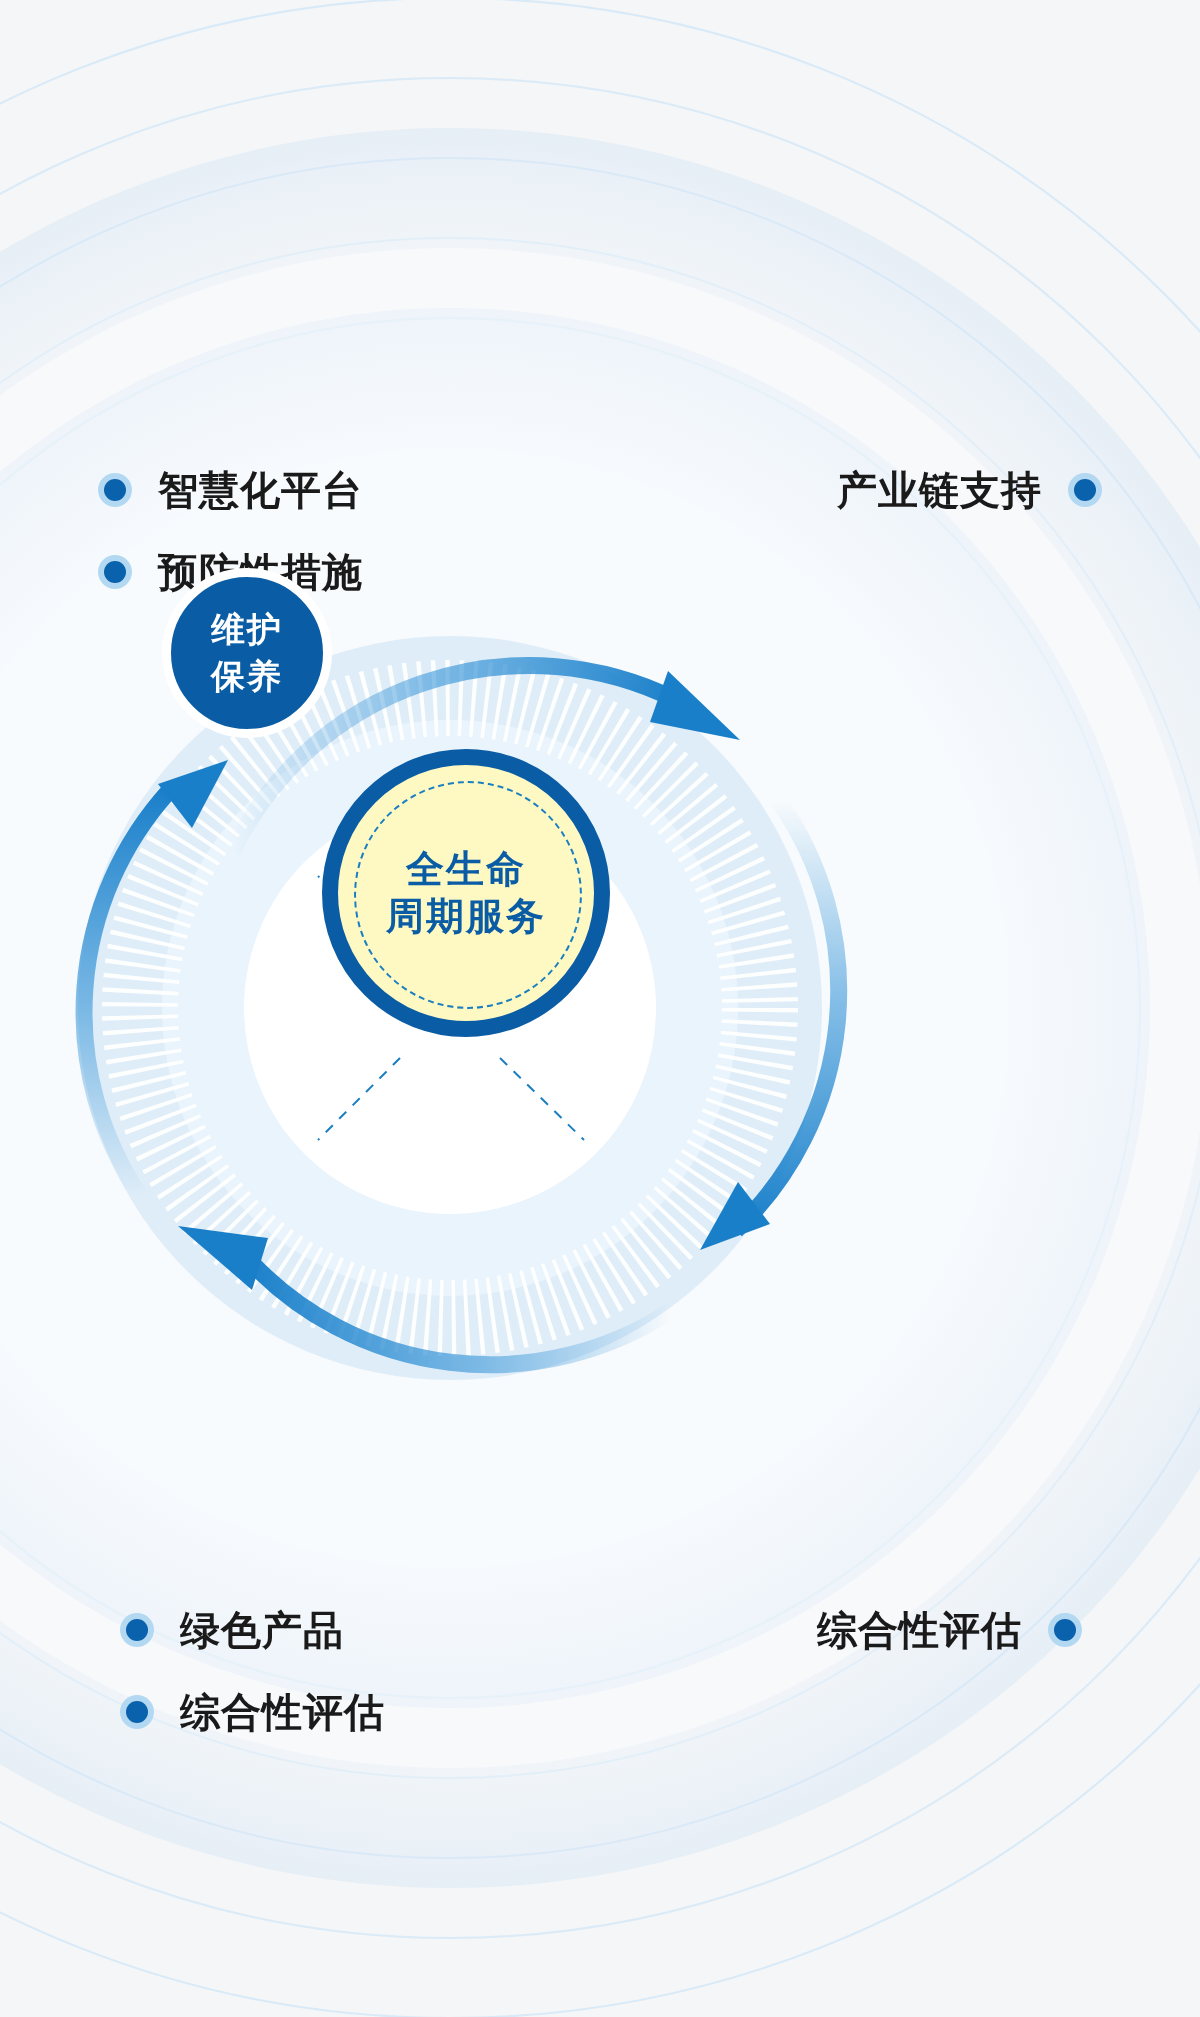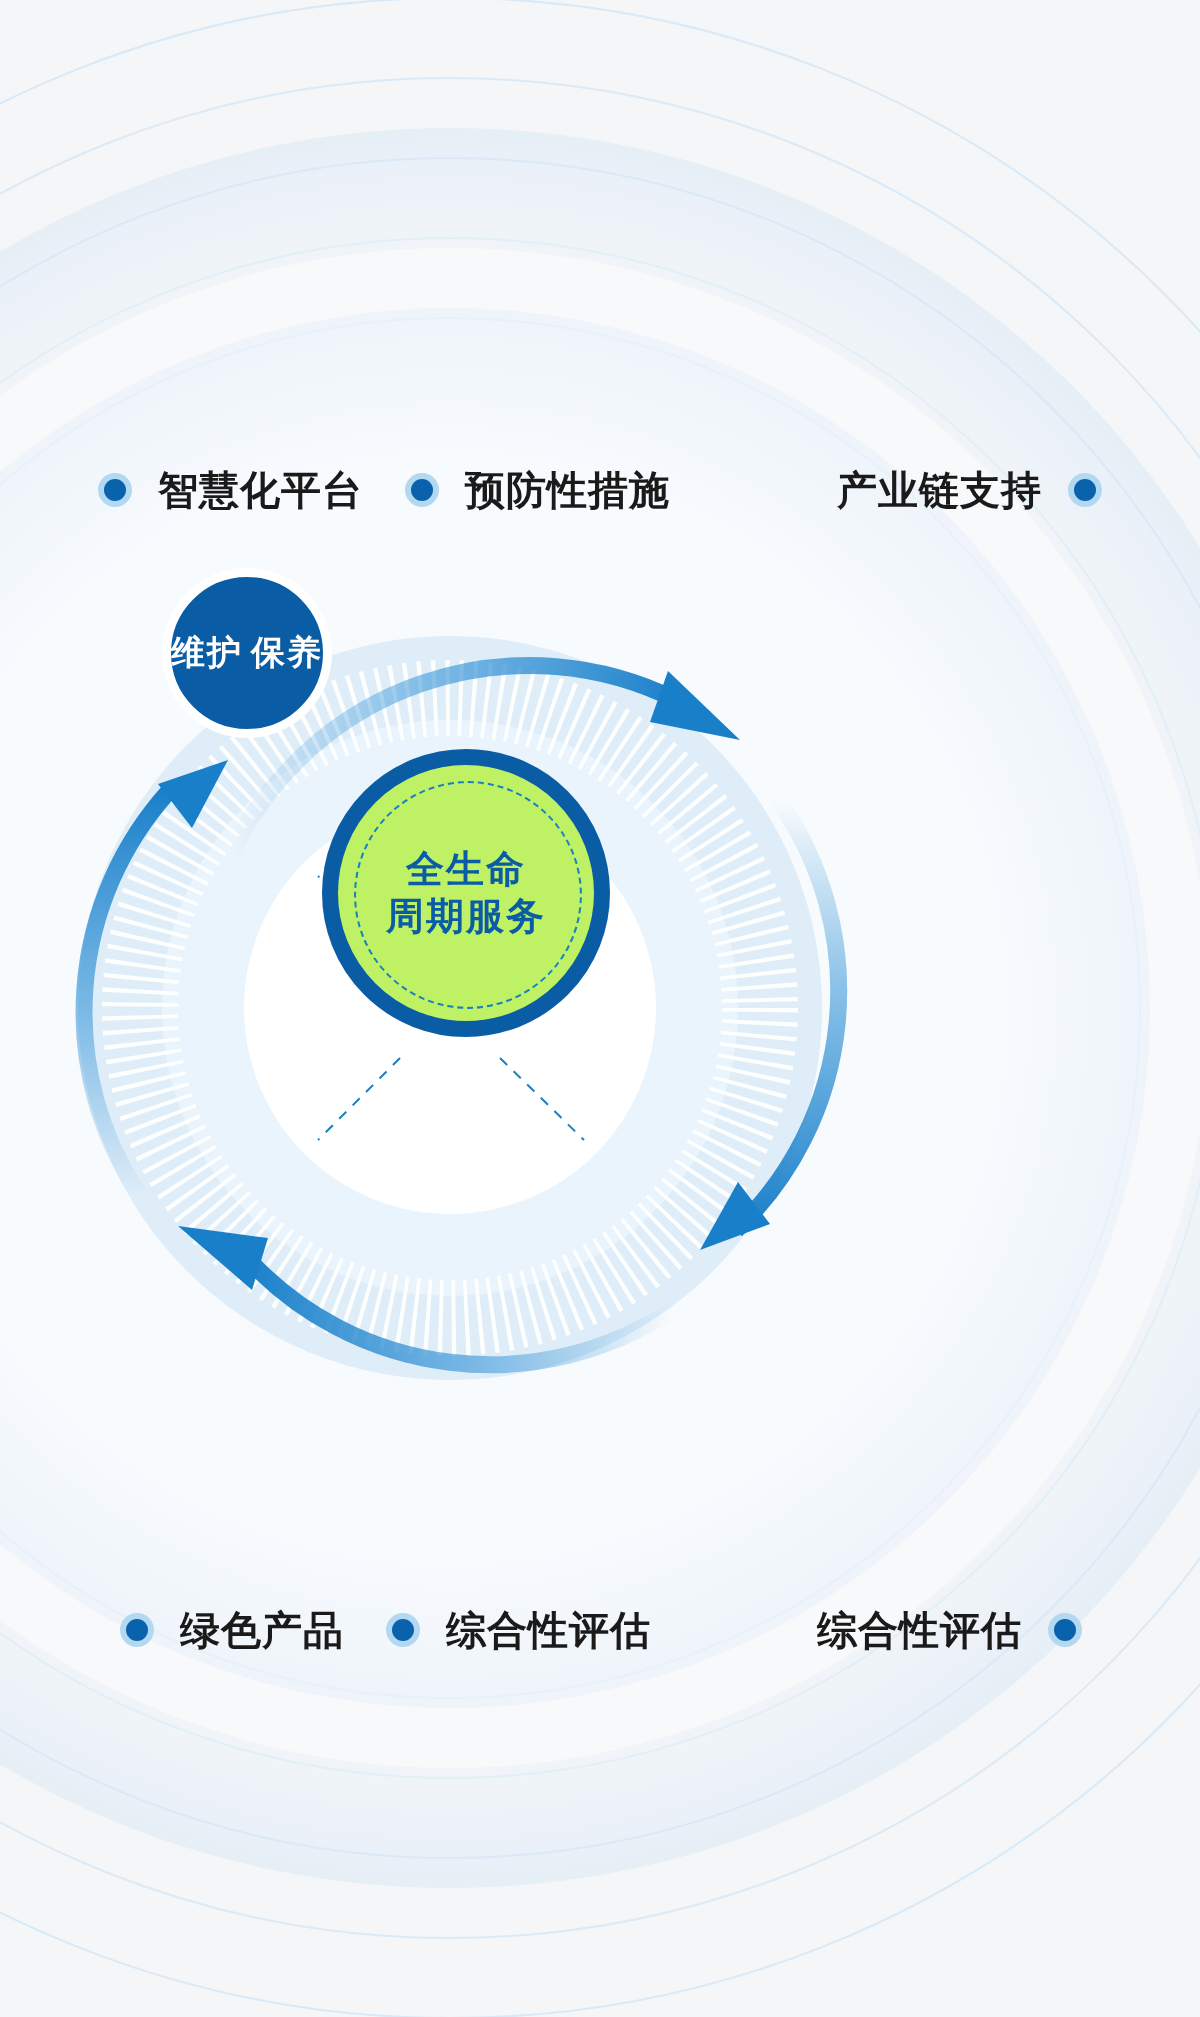--- a/index.html
+++ b/index.html
@@ -17,21 +17,21 @@
   #bg-svg,#ring-svg{
     position:absolute;
     left:0;top:0;
     width:1200px;height:2017px;
     display:block;
   }
   
   .label-group{
     position:absolute;
     display:flex;
-    flex-direction:row;
+    flex-direction:column;
     gap:42px;
     z-index:40;
   }
   .lg-tl{left:98px;top:470px;align-items:flex-start;}
   .lg-tr{right:98px;top:470px;align-items:flex-end;}
   .lg-bl{left:120px;top:1610px;align-items:flex-start;}
   .lg-br{right:118px;top:1610px;align-items:flex-start;}
 
   .label-row{
     display:flex;
@@ -64,21 +64,21 @@
   }
   
   .node{
     position:absolute;
     width:152px;height:152px;
     border-radius:50%;
     background:#0a5da5;
     border:9px solid #ffffff;
     box-sizing:content-box;
     display:flex;
-    flex-direction:row;
+    flex-direction:column;
     align-items:center;
     justify-content:center;
     z-index:50;
     gap:8px;
   }
   .node span{
     color:#ffffff;
     font-size:34px;
     font-weight:700;
     line-height:1.16;
@@ -88,21 +88,21 @@
   .node-tr{left:626px;top:568px;}
   .node-bl{left:162px;top:1034px;}
   .node-br{left:626px;top:1034px;}
 
   
   .hub{
     position:absolute;
     left:322px;top:749px;
     width:256px;height:256px;
     border-radius:50%;
-    background:#bef264;
+    background:#fef9c3;
     border:16px solid #0a5da5;
     box-sizing:content-box;
     display:flex;
     flex-direction:column;
     align-items:center;
     justify-content:center;
     z-index:55;
   }
   .hub-dash{
     position:absolute;

